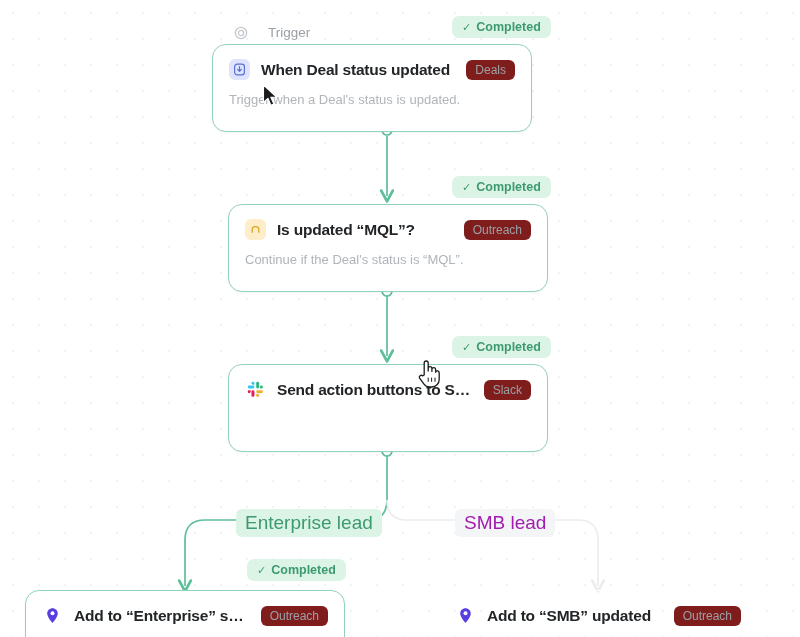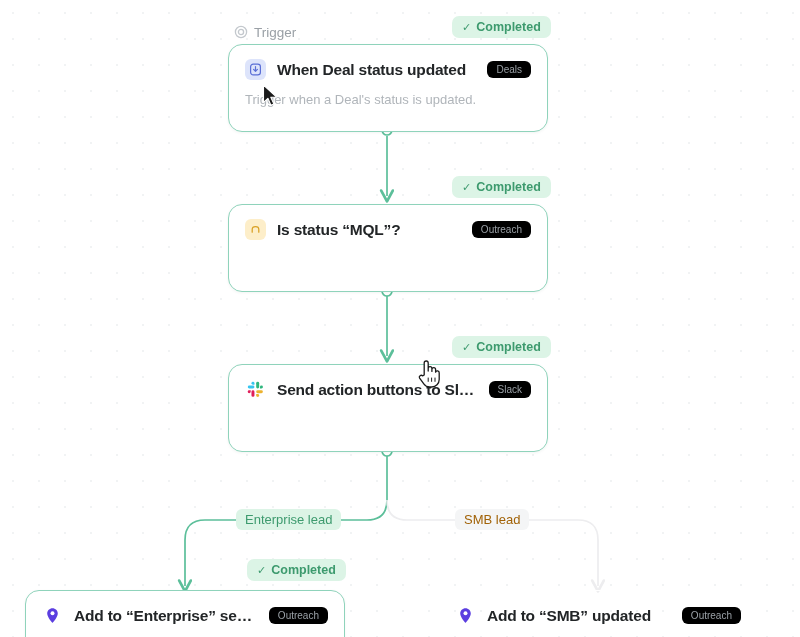--- a/index.html
+++ b/index.html
@@ -56,23 +56,23 @@
     font-weight: bold;
     color: #222527;
     white-space: nowrap;
     overflow: hidden;
     text-overflow: ellipsis;
     flex: 1 1 auto;
     letter-spacing: -0.2px;
   }
   .node-tag {
     flex: 0 0 auto;
-    font-size: 10px;
+    font-size: 12px;
     color: #9aa0a6;
-    background: #000000;
+    background: #7f1d1d;
     border-radius: 6px;
     padding: 3px 9px;
     white-space: nowrap;
   }
   .node-desc {
     font-size: 13px;
     color: #b0b5ba;
     padding: 12px 16px 14px 16px;
     white-space: nowrap;
   }
@@ -86,35 +86,35 @@
     font-size: 12.5px;
     font-weight: bold;
     border-radius: 7px;
     padding: 4px 10px;
     white-space: nowrap;
   }
   .badge .chk { font-size: 11px; font-weight: normal; }
 
   .sec-label {
     position: absolute;
-    display: flex; gap: 6px;
+    display: flex; align-items: center; gap: 20px;
     font-size: 13.5px;
     color: #9aa0a6;
     white-space: nowrap;
   }
 
   .branch-label {
     position: absolute;
-    font-size: 13px;
+    font-size: 19px;
     border-radius: 6px;
     padding: 3px 9px;
     white-space: nowrap;
   }
   .branch-label.green { background: #dcf4e6; color: #3d9a6e; }
-  .branch-label.grey  { background: #f4f5f6; color: #a16207; }
+  .branch-label.grey  { background: #f4f5f6; color: #a21caf; }
 
   
   .cursor { position: absolute; pointer-events: none; }
 </style>
 </head>
 <body>
 
 <div id="canvas">
 
   <svg class="edges" viewBox="0 0 800 637">
@@ -163,44 +163,45 @@
     <span>Completed</span>
   </div>
   <div class="badge" style="left:247px; top:559px;">
     <span class="chk">✓</span>
     <span>Completed</span>
   </div>
 
   <div class="branch-label green" style="left:236px; top:509px;">Enterprise lead</div>
   <div class="branch-label grey" style="left:455px; top:509px;">SMB lead</div>
 
-  <div class="node done" style="left:228px; top:44px; width:320px; height:88px;">
+  <div class="node done" style="left:212px; top:44px; width:320px; height:88px;">
     <div class="node-row">
       <span class="node-icon blue">
         <svg width="13" height="13" viewBox="0 0 13 13">
           <rect x="1.6" y="1.1" width="9.8" height="10.8" rx="2.6" fill="none" stroke="#5b6fd6" stroke-width="1.2"></rect>
           <path d="M6.5,3.6 L6.5,8.2 M4.6,6.4 L6.5,8.4 L8.4,6.4" fill="none" stroke="#5b6fd6" stroke-width="1.2" stroke-linecap="round" stroke-linejoin="round"></path>
         </svg>
       </span>
       <span class="node-title">When Deal status updated</span>
       <span class="node-tag">Deals</span>
     </div>
     <div class="node-desc">Trigger when a Deal's status is updated.</div>
   </div>
 
   <div class="node done" style="left:228px; top:204px; width:320px; height:88px;">
     <div class="node-row">
       <span class="node-icon amber">
         <svg width="13" height="13" viewBox="0 0 13 13">
           <path d="M3.2,9.2 L3.2,6.4 Q3.2,3.6 6.5,3.6 Q9.8,3.6 9.8,6.4 L9.8,9.2" fill="none" stroke="#d9a125" stroke-width="1.25" stroke-linecap="round"></path>
         </svg>
       </span>
-      <span class="node-title">Is status “MQL”?</span>
+      <span class="node-title">Is updated “MQL”?</span>
       <span class="node-tag">Outreach</span>
     </div>
+    <div class="node-desc">Continue if the Deal's status is “MQL”.</div>
   </div>
 
   <div class="node done" style="left:228px; top:364px; width:320px; height:88px;">
     <div class="node-row">
       <span class="node-icon plain">
         <svg width="17" height="17" viewBox="0 0 24 24">
           <path d="M5.2,15.1a2.1,2.1 0 1 1 -2.1,-2.1h2.1z" fill="#e01e5a"></path>
           <path d="M6.3,15.1a2.1,2.1 0 1 1 4.2,0v5.2a2.1,2.1 0 1 1 -4.2,0z" fill="#e01e5a"></path>
           <path d="M8.4,5.2a2.1,2.1 0 1 1 2.1,-2.1v2.1z" fill="#36c5f0"></path>
           <path d="M8.4,6.3a2.1,2.1 0 1 1 0,4.2H3.2a2.1,2.1 0 1 1 0,-4.2z" fill="#36c5f0"></path>

